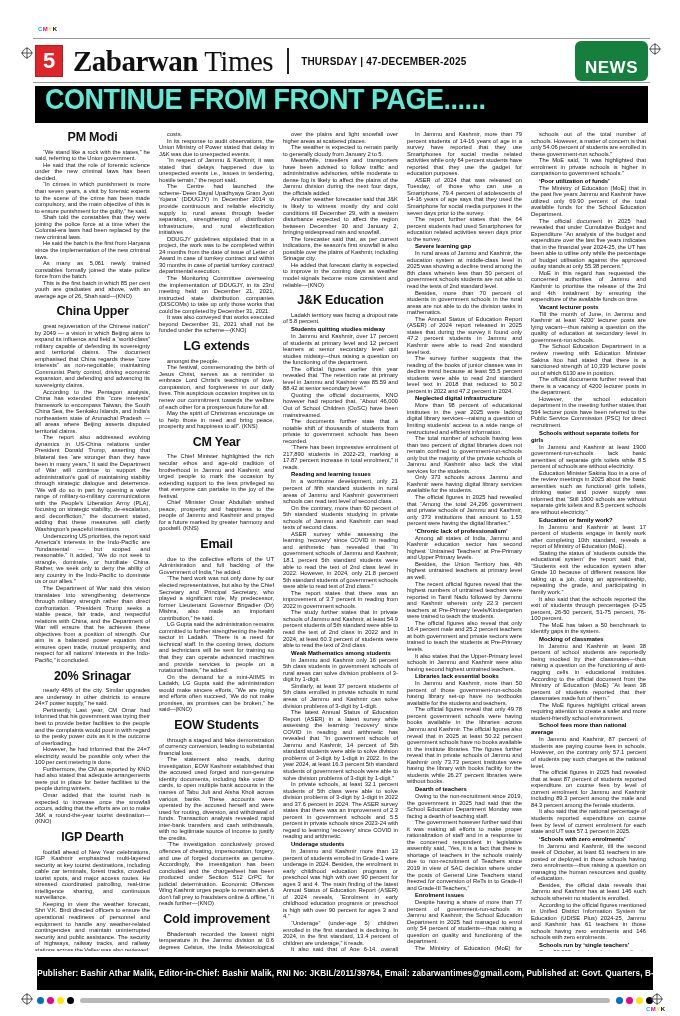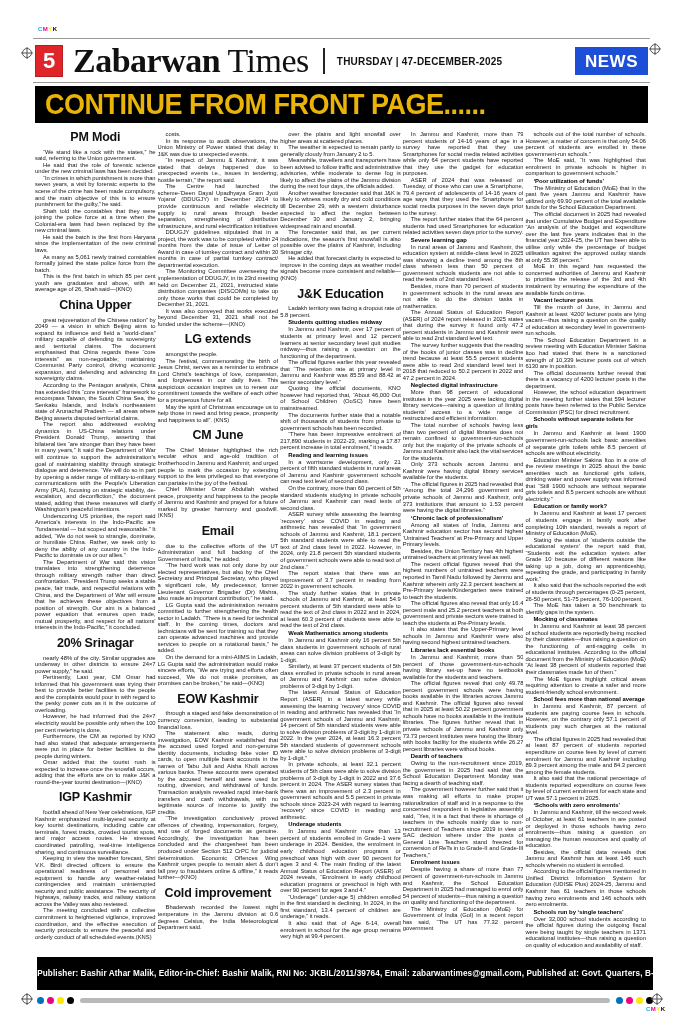--- a/index.html
+++ b/index.html
@@ -10,33 +10,33 @@
   .cmyk span{display:inline-block;}
   .regmark{position:absolute;width:8px;height:8px;border:1px solid #555;border-radius:50%;}
   .regmark::before,.regmark::after{content:"";position:absolute;background:#555;}
   .regmark::before{left:50%;top:-2px;width:1px;height:12px;transform:translateX(-.5px);}
   .regmark::after{top:50%;left:-2px;height:1px;width:12px;transform:translateY(-.5px);}
   
   .rule{position:absolute;left:33px;right:30px;height:1px;background:#999;}
   .masthead{position:absolute;left:35px;right:32px;top:41px;height:40px;display:flex;align-items:center;}
   .pagebox{width:26px;height:30px;background:#e0252a;color:#fff;display:flex;align-items:center;justify-content:center;
            font:700 22px/1 "Liberation Sans",sans-serif;border:1px solid #b71c1f;}
-  .mast-title{margin-left:10px;font-family:"Liberation Serif",serif;font-size:34px;white-space:nowrap;letter-spacing:-.5px;}
+  .mast-title{margin-left:10px;font-family:"Liberation Serif",serif;font-size:29px;white-space:nowrap;letter-spacing:-.5px;}
   .mast-title b{font-weight:700;}
   .mast-div{width:2px;height:26px;background:#222;margin:0 12px 0 14px;}
   .mast-date{font:700 10px/1 "Liberation Sans",sans-serif;letter-spacing:.2px;padding-top:2px;}
-  .newsbox{margin-left:auto;background:#1d4ed8;color:#fff;font:700 17px/1 "Liberation Sans",sans-serif;
-           padding:6px 10px 5px;letter-spacing:.5px;}
-  
-  .banner{position:absolute;left:35px;right:32px;top:86px;height:37px;background:#000;color:#eab308;
-          display:flex;align-items:center;}
+  .newsbox{margin-left:auto;background:#15803d;color:#fff;font:700 17px/1 "Liberation Sans",sans-serif;
+           padding:18px 10px 5px;letter-spacing:.5px;border-radius:6px;}
+  
+  .banner{position:absolute;left:35px;right:32px;top:86px;height:37px;background:#000;color:#5eead4;
+          display:flex;align-items:flex-start;}
   .banner-text{font:700 27px/1 "Liberation Sans",sans-serif;letter-spacing:-.5px;padding-left:10px;
                transform:scaleY(1.08);transform-origin:left center;white-space:nowrap;}
   
-  .columns{position:absolute;left:35px;right:34px;top:131px;height:820px;display:flex;gap:2px;overflow:hidden;}
+  .columns{position:absolute;left:35px;right:34px;top:131px;height:820px;display:flex;gap:9px;overflow:hidden;}
   .col{flex:1 1 0;min-width:0;overflow:hidden;}
   .headline{font:700 12.5px/1.1 "Liberation Sans",sans-serif;text-align:center;margin:6px 0 4px;
             letter-spacing:-.2px;transform:scaleY(1.05);}
   .col .headline:first-child{margin-top:0;}
   .para{font:400 5.8px/6.55px "Liberation Sans",sans-serif;margin:0;text-align:justify;text-indent:8px;
         color:#141414;word-spacing:-.2px;}
   .subhead{font:700 5.9px/7px "Liberation Sans",sans-serif;margin:1px 0 0;text-indent:8px;color:#000;}
   
   .footer{position:absolute;left:37px;right:27px;top:957px;height:33px;background:#000;color:#fff;
           display:flex;flex-direction:column;align-items:center;justify-content:center;gap:1px;}
@@ -85,46 +85,46 @@
         <p class="para">According to the Pentagon analysis, China has extended this “core interests” framework to encompass Taiwan, the South China Sea, the Senkaku Islands, and India’s northeastern state of Arunachal Pradesh — all areas where Beijing asserts disputed territorial claims.</p>
         <p class="para">The report also addressed evolving dynamics in US-China relations under President Donald Trump, asserting that bilateral ties “are stronger than they have been in many years,” It said the Department of War will continue to support the administration’s goal of maintaining stability through strategic dialogue and deterrence. “We will do so in part by opening a wider range of military-to-military communications with the People’s Liberation Army (PLA), focusing on strategic stability, de-escalation, and deconfliction,” the document stated, adding that these measures will clarify Washington’s peaceful intentions.</p>
         <p class="para">Underscoring US priorities, the report said America’s interests in the Indo-Pacific are “fundamental — but scoped and reasonable.” It added, “We do not seek to strangle, dominate, or humiliate China. Rather, we seek only to deny the ability of any country in the Indo-Pacific to dominate us or our allies.”</p>
         <p class="para">The Department of War said this vision translates into strengthening deterrence through military strength rather than direct confrontation. “President Trump seeks a stable peace, fair trade, and respectful relations with China, and the Department of War will ensure that he achieves these objectives from a position of strength. Our aim is a balanced power equation that ensures open trade, mutual prosperity, and respect for all nations’ interests in the Indo-Pacific,” it concluded.</p>
         <h2 class="headline">20% Srinagar</h2>
         <p class="para">nearly 48% of the city. Similar upgrades are underway in other districts to ensure 24×7 power supply,” he said.</p>
         <p class="para">Pertinently, Last year, CM Omar had informed that his government was trying their best to provide better facilities to the people and the complaints would pour in with regard to the pesky power cuts as it is the outcome of overloading.</p>
         <p class="para">However, he had informed that the 24×7 electricity would be possible only when the 100 per cent metering is done.</p>
         <p class="para">Furthermore, the CM as reported by KNO had also stated that adequate arrangements were put in place for better facilities to the people during winters.</p>
         <p class="para">Omar added that the tourist rush is expected to increase once the snowfall occurs, adding that the efforts are on to make J&amp;K a round-the-year tourist destination—(KNO)</p>
-        <h2 class="headline">IGP Kashmir</h2>
+        <h2 class="headline">IGP Dearth</h2>
         <p class="para">footfall ahead of New Year celebrations, IGP Kashmir emphasized multi-layered security at key tourist destinations, including cable car terminals, forest tracks, crowded tourist spots, and major access routes. He stressed coordinated patrolling, real-time intelligence sharing, and continuous surveillance.</p>
         <p class="para">Keeping in view the weather forecast, Shri V.K. Birdi directed officers to ensure the operational readiness of personnel and equipment to handle any weather-related contingencies and maintain uninterrupted security and public assistance. The security of highways, railway tracks, and railway stations across the Valley was also reviewed.</p>
         <p class="para">The meeting concluded with a collective commitment to heightened vigilance, improved coordination, and the effective execution of security protocols to ensure the peaceful and orderly conduct of all scheduled events.(KNS)</p>
       </div>
       <div class="col">
         <p class="para">costs.</p>
         <p class="para">In its response to audit observations, the Union Ministry of Power stated that delay in J&amp;K was due to unexpected events.</p>
         <p class="para">“In respect of Jammu &amp; Kashmir, it was stated that delays happened due to unexpected events i.e., issues in tendering, hostile terrain,” the report said.</p>
         <p class="para">The Centre had launched the scheme-‘Deen Dayal Upadhyaya Gram Jyoti Yojana’ (DDUGJY) in December 2014 to provide continuous and reliable electricity supply to rural areas through feeder separation, strengthening of distribution infrastructure, and rural electrification initiatives</p>
         <p class="para">DDUGJY guidelines stipulated that in a project, the work was to be completed within 24 months from the date of issue of Letter of Award in case of turnkey contract and within 30 months in case of partial turnkey contract/ departmental execution.</p>
         <p class="para">The Monitoring Committee overseeing the implementation of DDUGJY, in its 23rd meeting held on December 21, 2021, instructed state distribution companies (DISCOMs) to take up only those works that could be completed by December 31, 2021.</p>
         <p class="para">It was also conveyed that works executed beyond December 31, 2021 shall not be funded under the scheme—(KNO)</p>
         <h2 class="headline">LG extends</h2>
         <p class="para">amongst the people.</p>
         <p class="para">The festival, commemorating the birth of Jesus Christ, serves as a reminder to embrace Lord Christ’s teachings of love, compassion, and forgiveness in our daily lives. This auspicious occasion inspires us to renew our commitment towards the welfare of each other for a prosperous future for all.</p>
         <p class="para">May the spirit of Christmas encourage us to help those in need and bring peace, prosperity and happiness to all”. (KNS)</p>
-        <h2 class="headline">CM June</h2>
+        <h2 class="headline">CM Year</h2>
         <p class="para">The Chief Minister highlighted the rich secular ethos and age-old tradition of brotherhood in Jammu and Kashmir, and urged people to mark the occasion by extending support to the less privileged so that everyone can partake in the joy of the festival.</p>
         <p class="para">Chief Minister Omar Abdullah wished peace, prosperity and happiness to the people of Jammu and Kashmir and prayed for a future marked by greater harmony and goodwill. (KNS)</p>
         <h2 class="headline">Email</h2>
         <p class="para">due to the collective efforts of the UT Administration and full backing of the Government of India,” he added.</p>
         <p class="para">“The hard work was not only done by our elected representatives, but also by the Chief Secretary and Principal Secretary, who played a significant role, My predecessor, former Lieutenant Governor Brigadier (Dr) Mishra, also made an important contribution,” he said.</p>
         <p class="para">LG Gupta said the administration remains committed to further strengthening the health sector in Ladakh. “There is a need for technical staff. In the coming times, doctors and technicians will be sent for training so that they can operate advanced machines and provide services to people on a rotational basis,” he added.</p>
         <p class="para">On the demand for a mini-AIIMS in Ladakh, LG Gupta said the administration would make sincere efforts, “We are trying and efforts often succeed, ‘We do not make promises, as promises can be broken,” he said—(KNO)</p>
-        <h2 class="headline">EOW Kashmir</h2>
+        <h2 class="headline">EOW Students</h2>
         <p class="para">through a staged and fake demonstration of currency conversion, leading to substantial financial loss.</p>
         <p class="para">The statement also reads, during investigation, EOW Kashmir established that the accused used forged and non-genuine identity documents, including fake voter ID cards, to open multiple bank accounts in the names of Tabu Juli and Aisha Kholi across various banks. These accounts were operated by the accused herself and were used for routing, diversion, and withdrawal of funds. Transaction analysis revealed rapid inter-bank transfers and cash withdrawals, with no legitimate source of income to justify the credits.</p>
         <p class="para">“The investigation conclusively proved offences of cheating, impersonation, forgery, and use of forged documents as genuine. Accordingly, the investigation has been concluded and the chargesheet has been produced under Section 512 CrPC for judicial determination. Economic Offences Wing Kashmir urges people to remain alert &amp; don’t fall prey to fraudsters online &amp; offline,” it reads further—(KNO)</p>
         <h2 class="headline">Cold improvement</h2>
         <p class="para">Bhaderwah recorded the lowest night temperature in the Jammu division at 0.6 degrees Celsius, the India Meteorological Department said.</p>
       </div>
       <div class="col">
         <p class="para">over the plains and light snowfall over higher areas at scattered places.</p>
         <p class="para">The weather is expected to remain partly to generally cloudy from January 2 to 5.</p>
         <p class="para">Meanwhile, travellers and transporters have been advised to follow traffic and administrative advisories, while moderate to dense fog is likely to affect the plains of the Jammu division during the next four days, the officials added.</p>

